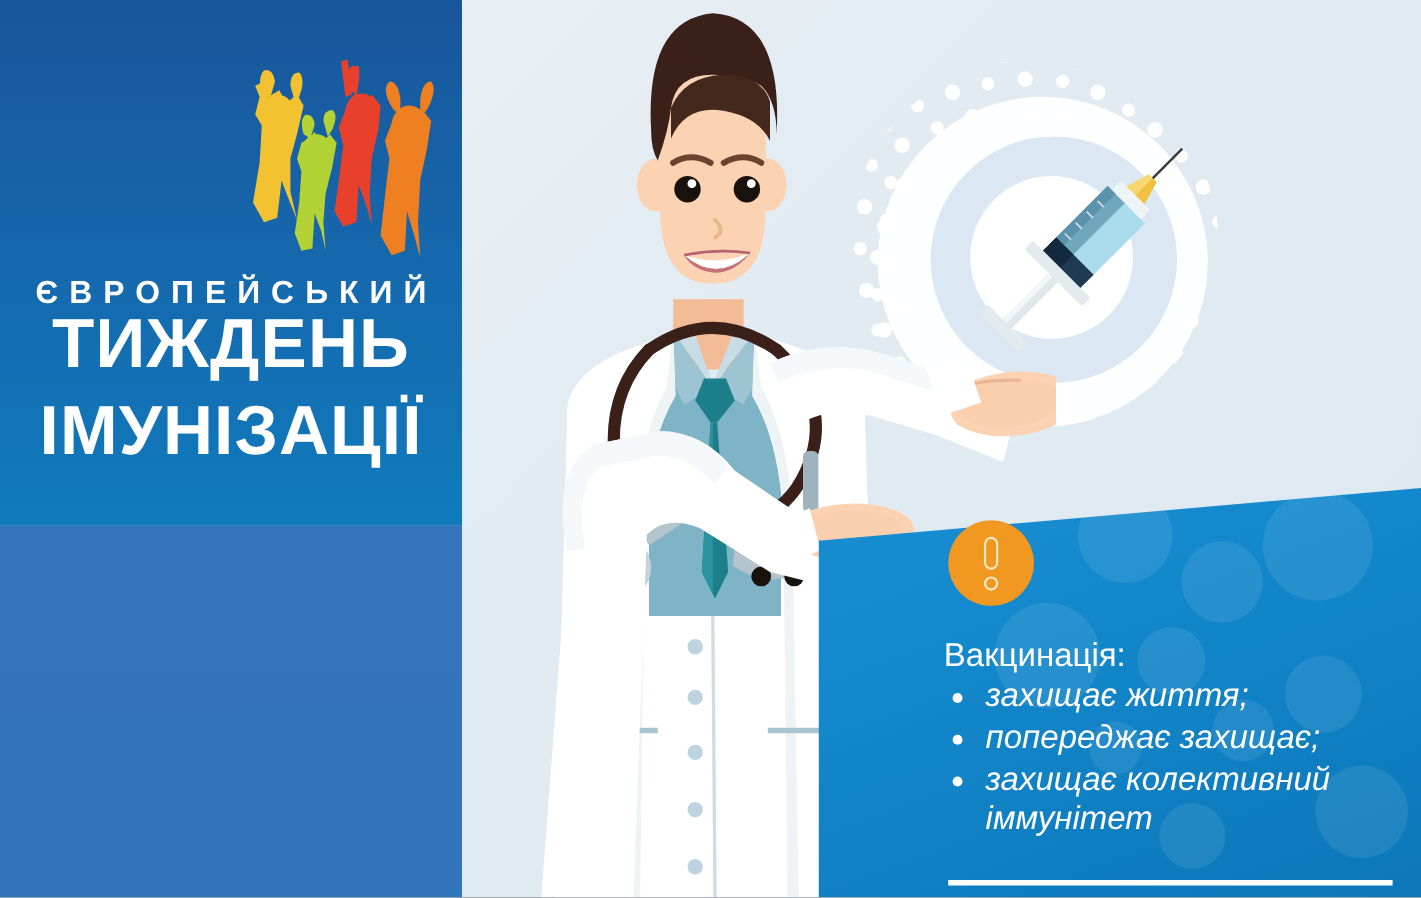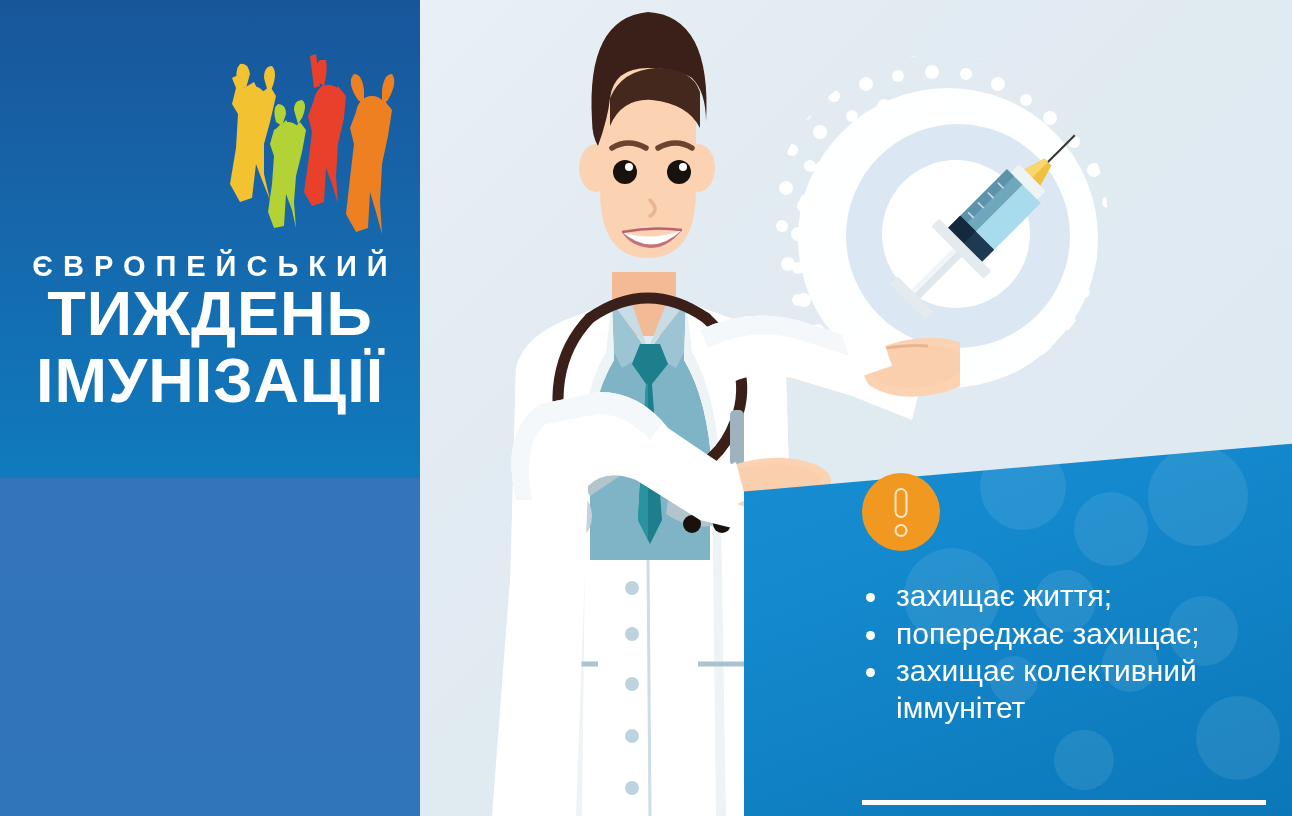--- a/index.html
+++ b/index.html
@@ -64,21 +64,21 @@
     padding-left: 10px;
   }
   .headline .big1,
   .headline .big2 {
     font-size: 63px;
     font-weight: bold;
     letter-spacing: 1px;
     line-height: 1.03;
   }
   .headline .big1 { margin-top: 0; }
-  .headline .big2 { margin-top: 2px; }
+  .headline .big2 { margin-top: 14px; }
 
   
   .panel-right {
     position: absolute;
     left: 744px; top: 400px;
     width: 548px; height: 416px;
     background: linear-gradient(160deg, #1b8ed2 0%, #1489cd 35%, #0b77b8 100%);
     clip-path: polygon(0% 22.0%, 100% 10.5%, 100% 100%, 0% 100%);
     overflow: hidden;
   }
@@ -126,20 +126,21 @@
   }
   .copy .lead {
     font-size: 30px;
     line-height: 1.18;
     margin: 0 0 2px 0;
   }
   .copy ul {
     list-style: none;
     margin: 0;
     padding: 0;
+    font-style: italic;
   }
   .copy li {
     position: relative;
     font-size: 30px;
     line-height: 1.22;
     padding-left: 38px;
     margin-bottom: 1px;
   }
   .copy li::before {
     content: "";
@@ -450,20 +451,21 @@
     <div class="bokeh" style="left:452px; top:296px; width:84px; height:84px;"></div>
     <div class="bokeh" style="left:310px; top:330px; width:60px; height:60px;"></div>
   </div>
 
   <div class="alert-badge">
     <span class="bang-stem"></span>
     <span class="bang-dot"></span>
   </div>
 
   <div class="copy">
+    <p class="lead">Вакцинація:</p>
     <ul>
       <li>захищає життя;</li>
       <li>попереджає захищає;</li>
       <li>захищає колективний іммунітет</li>
     </ul>
   </div>
 
   <div class="rule"></div>
 
 </div>

